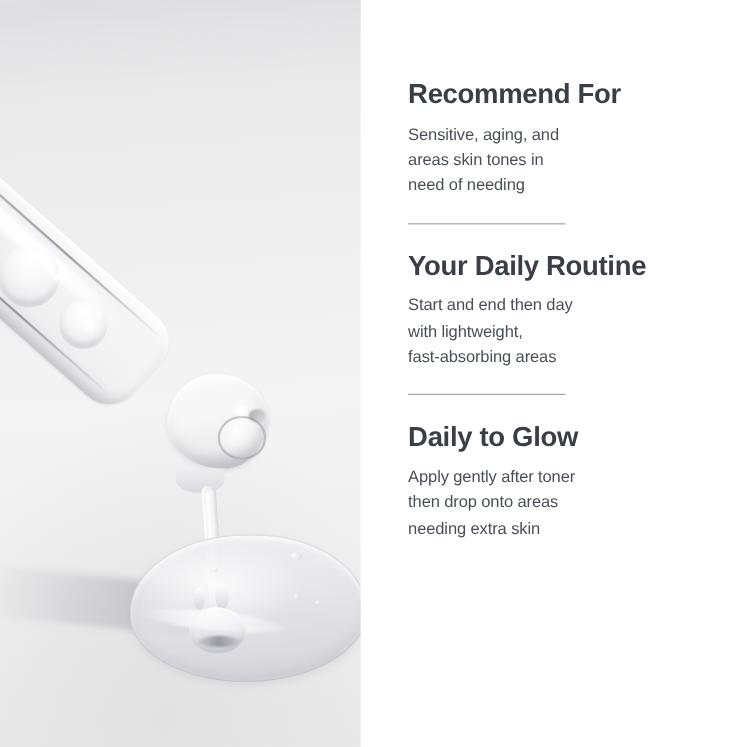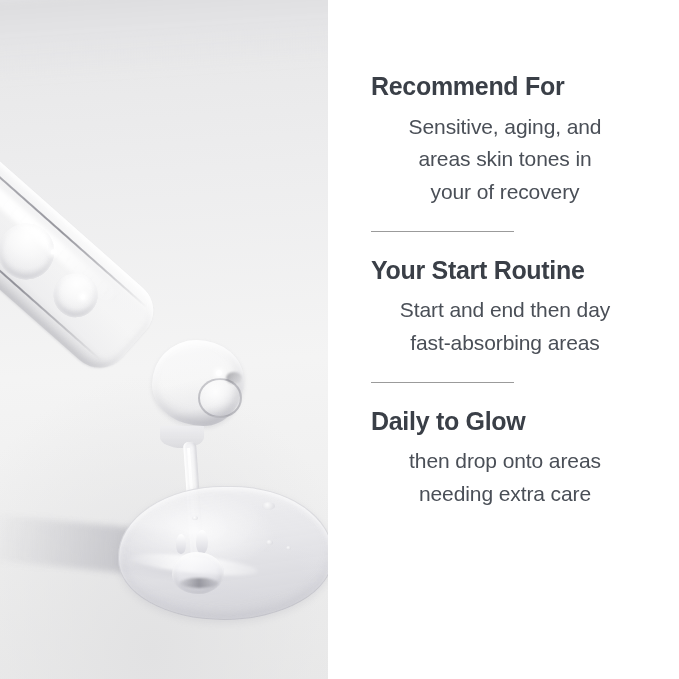--- a/index.html
+++ b/index.html
@@ -229,26 +229,25 @@
   .sec-title {
     font-size:25px;
     font-weight:bold;
     color:#3a3f47;
     letter-spacing:-0.3px;
     line-height:1.18;
     white-space:nowrap;
   }
   .sec-body {
     margin-top:9px;
-    font-size:21px;
+    font-size:15px;
     font-weight:normal;
     color:#4a4f57;
     line-height:1.56;
     letter-spacing:-0.1px;
-    text-align:center;
   }
   .divider {
     width:143px;
     height:1px;
     background:#9b9b9b;
     margin:22px 0 24px 0;
   }
   .s-recommend { margin-bottom:0; }
 </style>
 </head>
@@ -296,38 +295,40 @@
     <div class="spot s4"></div>
   </div>
 
   <div class="panel">
 
     <div class="section s-recommend">
       <div class="sec-title">Recommend For</div>
       <div class="sec-body">
         <div>Sensitive, aging, and</div>
         <div>areas skin tones in</div>
-        <div>your of recovery</div>
+        <div>need of needing</div>
       </div>
     </div>
 
     <div class="divider"></div>
 
     <div class="section">
-      <div class="sec-title">Your Start Routine</div>
+      <div class="sec-title">Your Daily Routine</div>
       <div class="sec-body">
         <div>Start and end then day</div>
+        <div>with lightweight,</div>
         <div>fast-absorbing areas</div>
       </div>
     </div>
 
     <div class="divider"></div>
 
     <div class="section">
       <div class="sec-title">Daily to Glow</div>
       <div class="sec-body">
+        <div>Apply gently after toner</div>
         <div>then drop onto areas</div>
-        <div>needing extra care</div>
+        <div>needing extra skin</div>
       </div>
     </div>
 
   </div>
 </div>
 
 </body></html>

